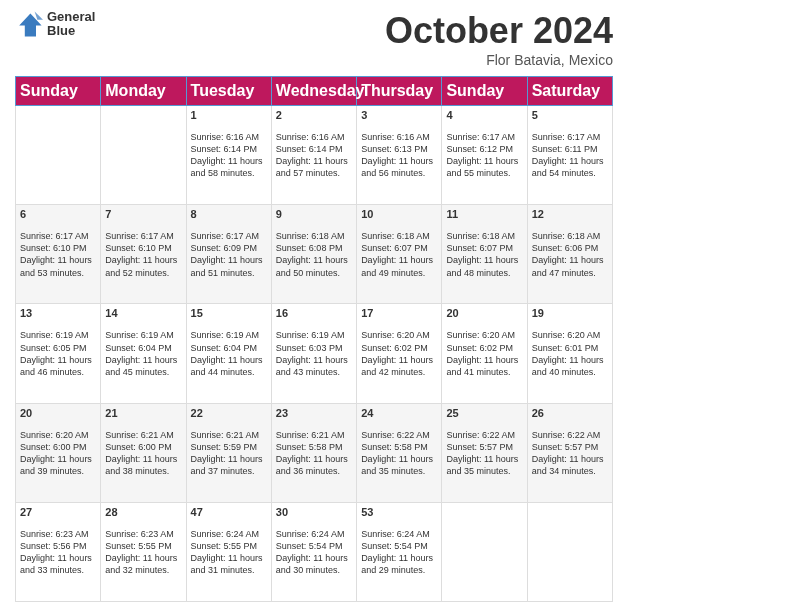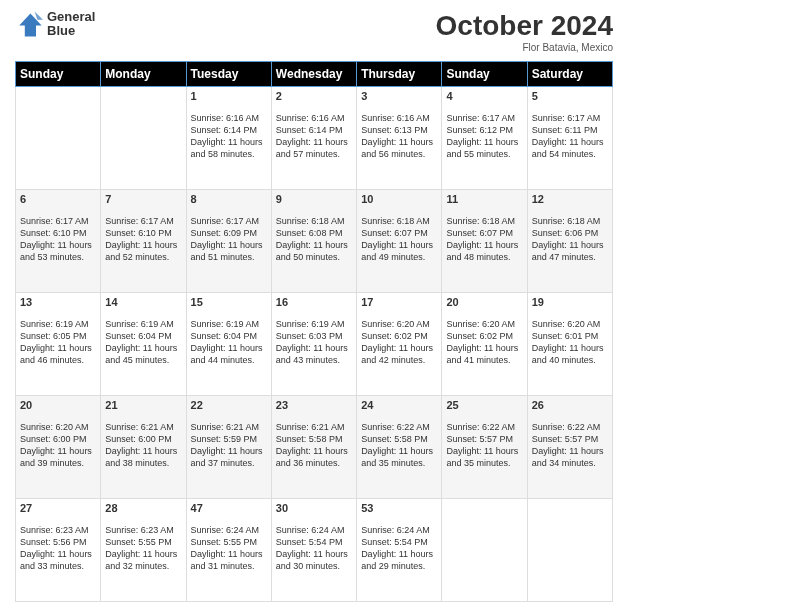--- a/index.html
+++ b/index.html
@@ -38,40 +38,40 @@
     }
     .logo-text span:first-child { color: #333; }
     .logo-icon {
       width: 28px;
       height: 28px;
     }
     .title-block {
       text-align: right;
     }
     .title-block h1 {
-      font-size: 28px;
+      font-size: 36px;
       font-weight: bold;
       color: #333;
     }
     .title-block h2 {
-      font-size: 10px;
+      font-size: 14px;
       font-weight: normal;
       color: #555;
     }
     .calendar {
       flex: 1;
       border: 1px solid #ccc;
       border-collapse: collapse;
       width: 100%;
       table-layout: fixed;
     }
     .calendar thead tr th {
-      background: #000000;
+      background: #be185d;
       color: #fff;
-      font-size: 12px;
+      font-size: 16px;
       font-weight: bold;
       padding: 5px 4px;
       text-align: left;
       border: 1px solid #5599d4;
     }
     .calendar tbody tr td {
       vertical-align: top;
       border: 1px solid #ddd;
       padding: 3px 4px;
       font-size: 9.5px;

